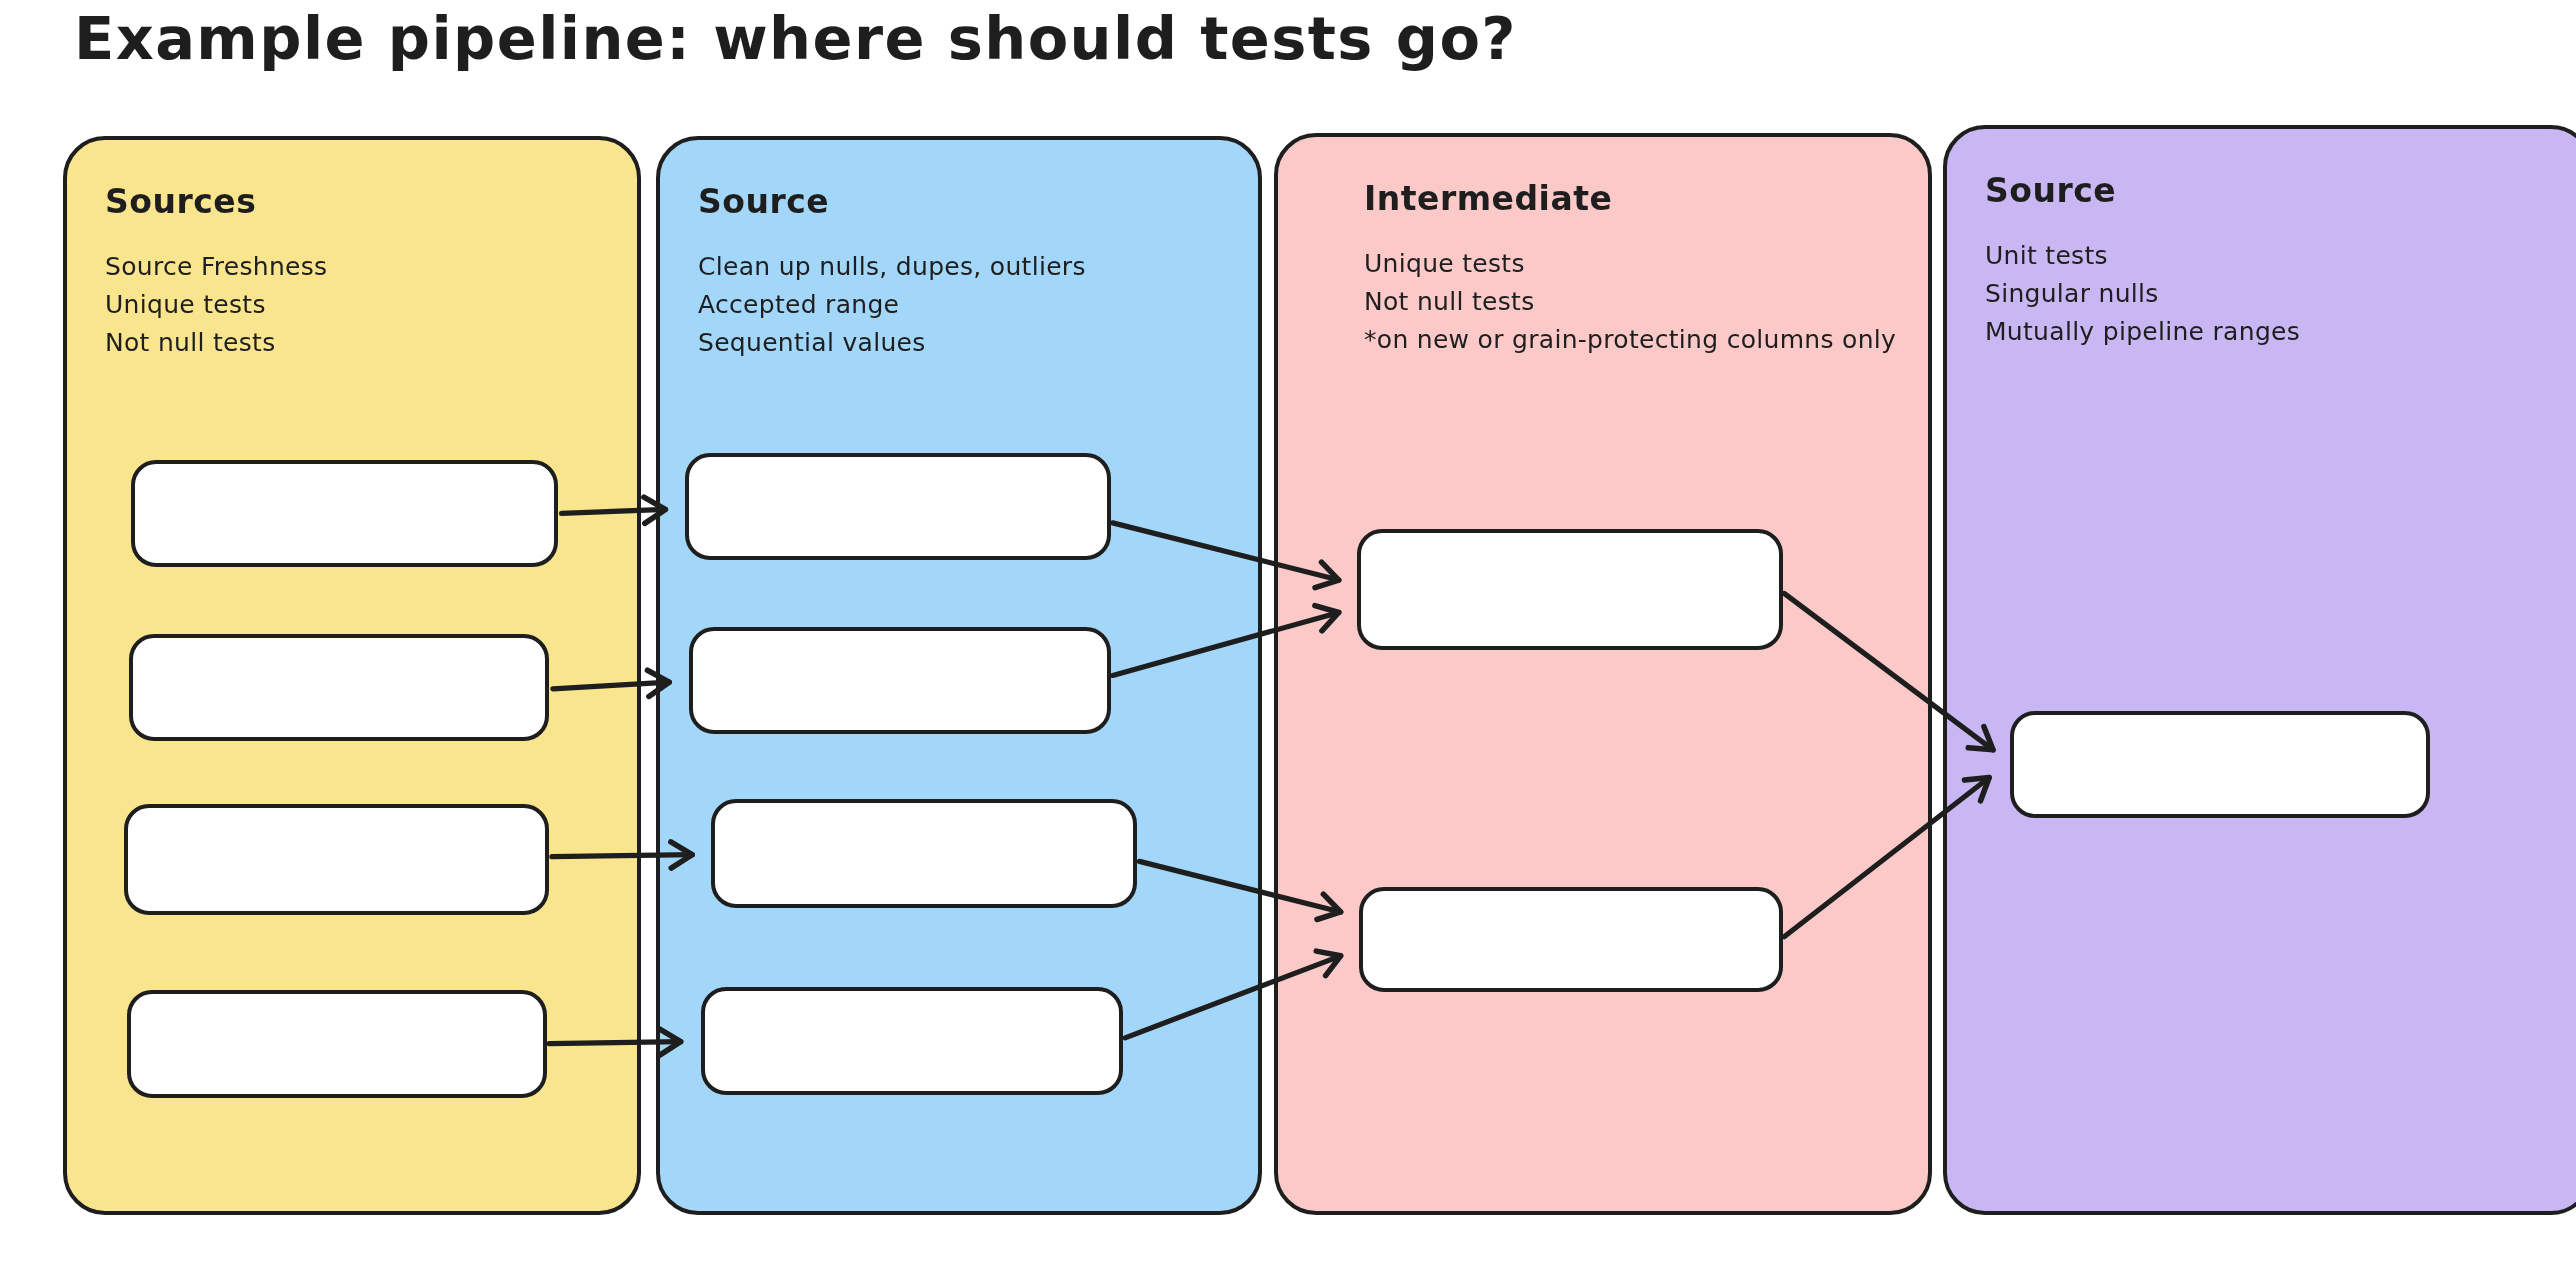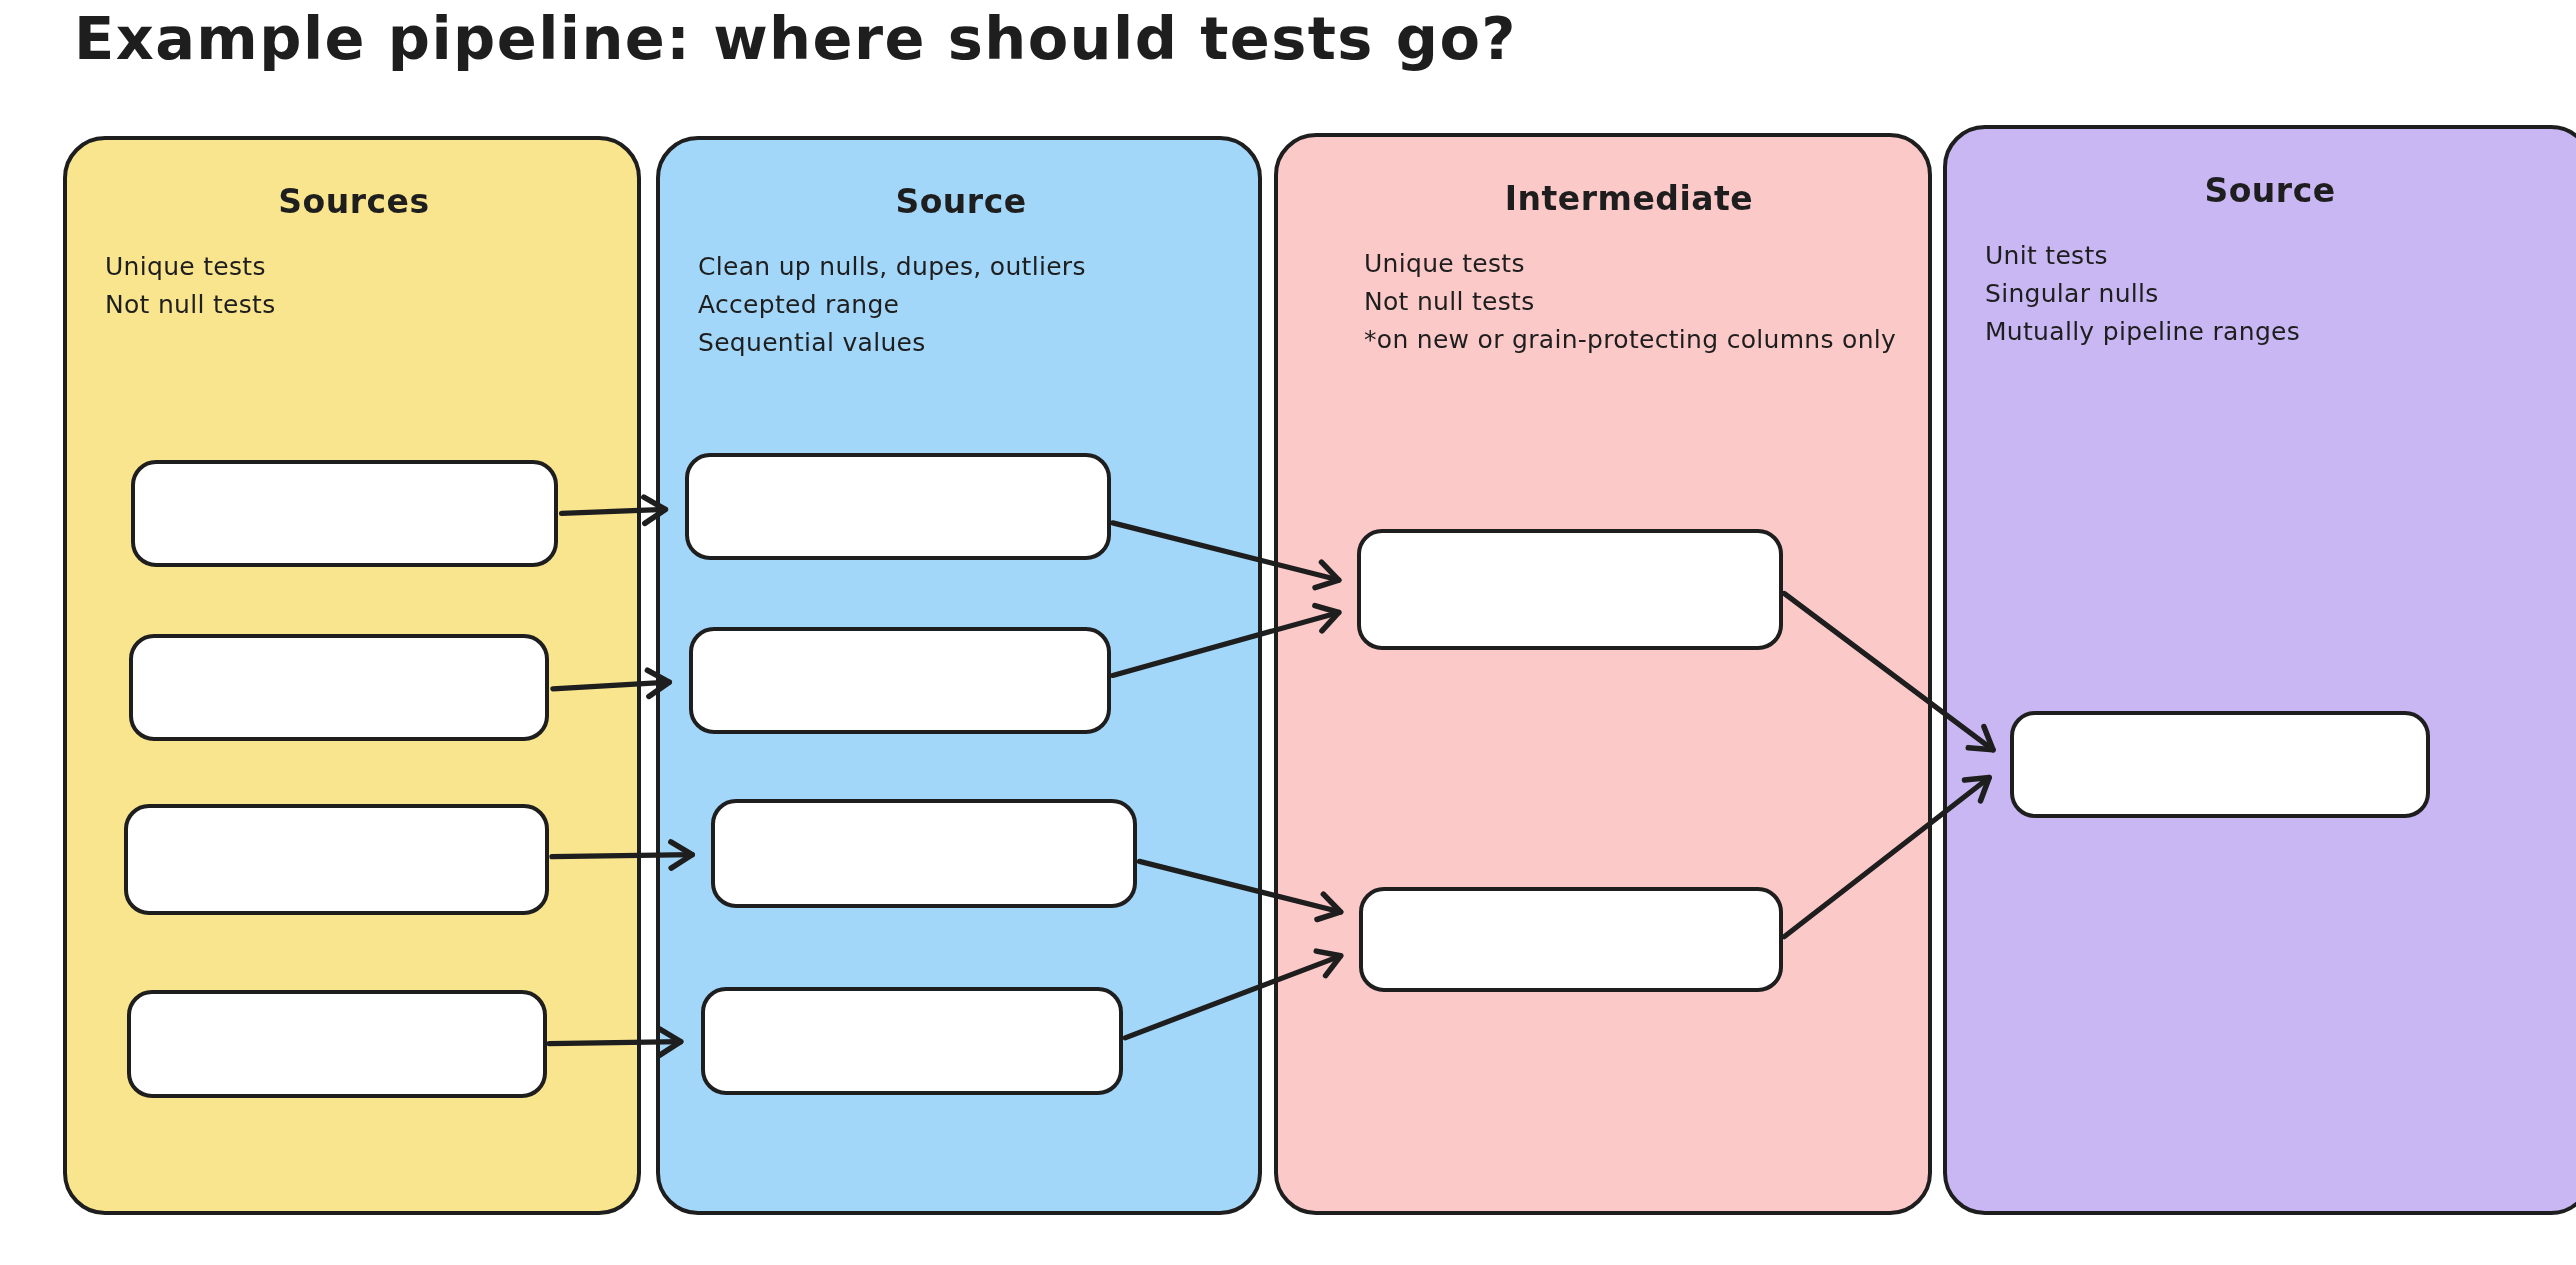--- a/index.html
+++ b/index.html
@@ -7,40 +7,41 @@
     position:relative;width:2576px;height:1266px;background:#ffffff;
     font-family:"DejaVu Sans","Liberation Sans",sans-serif;color:#1e1e1e;overflow:hidden;margin-left:36px;
   }
   .title{
     position:absolute;left:38px;top:3.8px;font-size:59px;font-weight:700;
     letter-spacing:1.4px;white-space:nowrap;
   }
   .col{
     position:absolute;box-sizing:border-box;border:4.8px solid #1e1e1e;border-radius:42px;
   }
-  .col-header{margin:42px 34px 0 38px;font-size:33px;font-weight:700;letter-spacing:0.5px;text-align:center;}
+  .col-header{margin:42px 34px 0 38px;font-size:33px;font-weight:700;letter-spacing:0.5px;}
   .col-notes{margin:27px 23px 0 38px;font-size:25px;line-height:38px;font-weight:500;letter-spacing:0.3px;}
   .note-line{white-space:nowrap;}
   .node{
     position:absolute;box-sizing:border-box;background:#ffffff;
     border:4.8px solid #1e1e1e;border-radius:25px;
   }
   svg.arrows{position:absolute;left:0;top:0;pointer-events:none;}
   svg.arrows path{stroke:#1e1e1e;stroke-width:5.5;fill:none;stroke-linecap:round;stroke-linejoin:round;}
 </style>
 </head>
 <body>
 
 <div class="canvas">
 
   <div class="title">Example pipeline: where should tests go?</div>
 
   <section class="col" style="left: 27px; top: 136px; width: 578px; height: 1079px; background: rgb(249, 229, 142);">
     <div class="col-header">Sources</div>
     <div class="col-notes">
+      <div class="note-line">Source Freshness</div>
       <div class="note-line">Unique tests</div>
       <div class="note-line">Not null tests</div>
     </div>
   </section>
 
   <section class="col" style="left: 620px; top: 136px; width: 606px; height: 1079px; background: rgb(163, 215, 250);">
     <div class="col-header">Source</div>
     <div class="col-notes">
       <div class="note-line">Clean up nulls, dupes, outliers</div>
       <div class="note-line">Accepted range</div>

